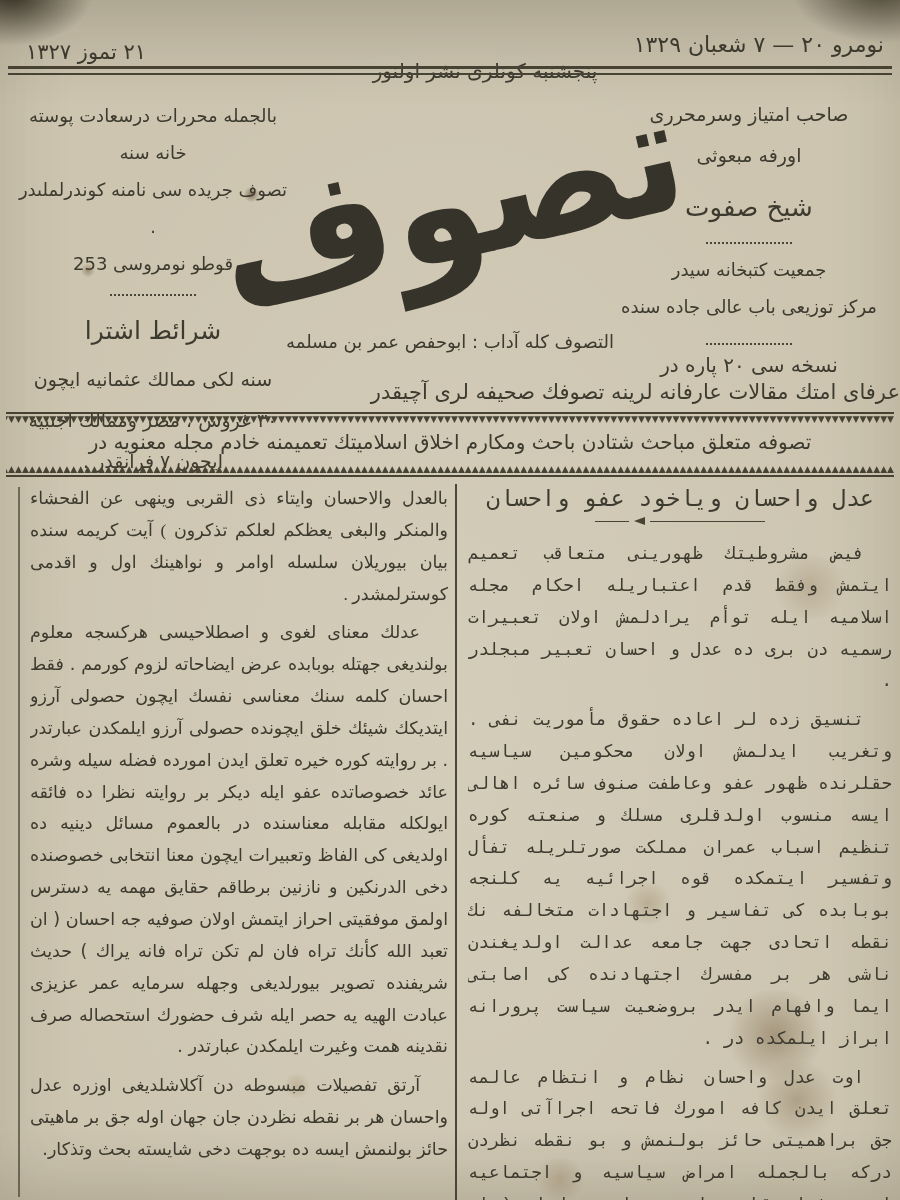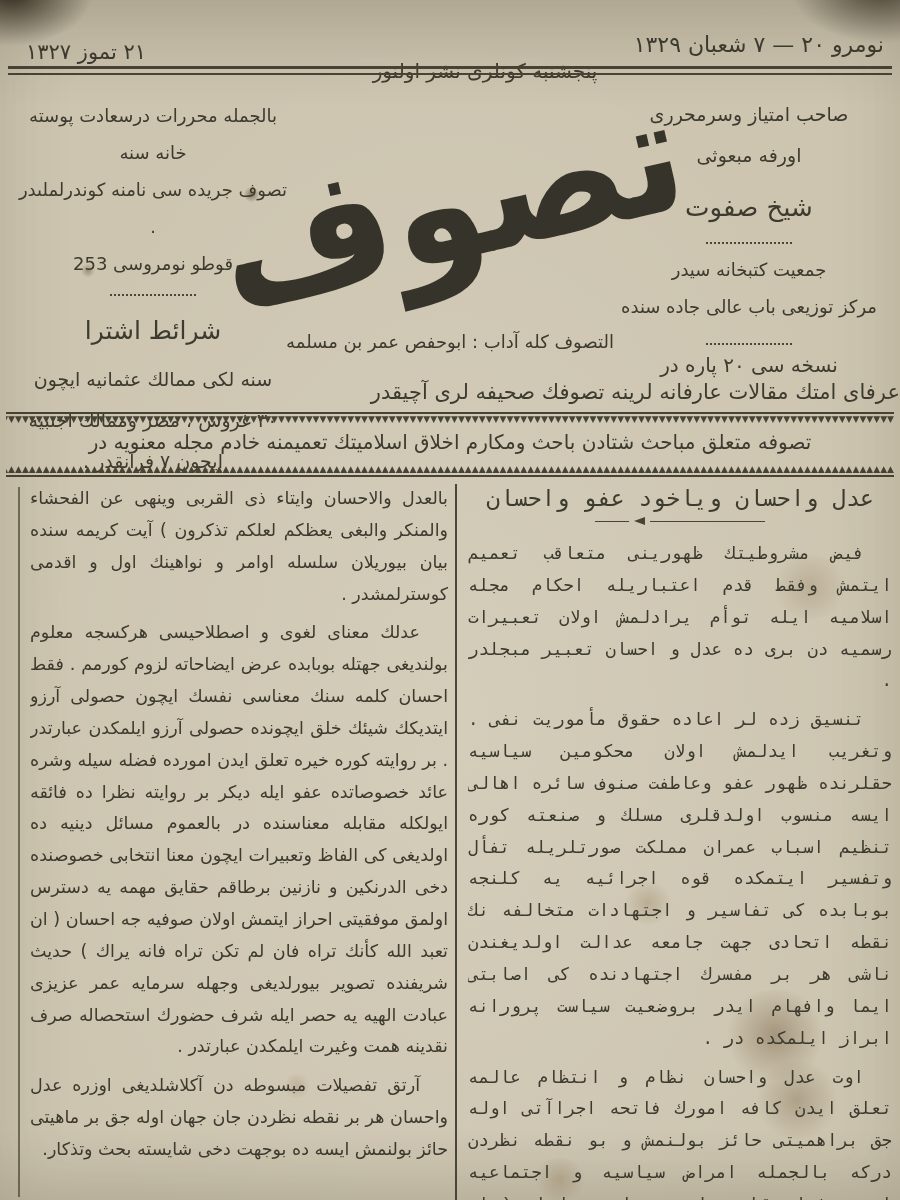--- a/index.html
+++ b/index.html
@@ -59,21 +59,21 @@
   .zig-bot { top:464px; border-bottom:2px solid #474335; }
   .banner  { position:absolute; top:430px; left:20px; right:20px; text-align:center; font-size:20px; }
 
   
   .v-rule { position:absolute; left:455px; top:484px; height:716px; width:2px; background:#4a463a; }
   .l-rule { position:absolute; left:18px;  top:487px; height:710px; width:2px; background:#5a5544; opacity:.8; }
   .col { position:absolute; top:483px; bottom:0; overflow:hidden; }
   .col-left  { left:30px;  width:418px; }
   .col-right { left:468px; width:424px;font-family:Liberation Mono, monospace; }
   .col p { margin:0 0 7px; font-size:17.5px; line-height:1.82; text-align:justify; text-indent:28px; }
-  .col p.noindent { text-indent:0; }
+  .col p.noindent { text-indent:0;font-family:Liberation Serif, serif; }
   .headline { font-size:23px; text-align:center; margin:2px 0 4px; font-weight:normal; }
   .orn { display:flex; align-items:center; width:170px; margin:4px auto 14px; }
   .orn .bar { flex:1; border-top:1.5px solid #474335; }
   .orn .tip { width:0; height:0; margin:0 5px;
     border-top:4px solid transparent; border-bottom:4px solid transparent;
     border-right:11px solid #474335; }
   .orn .bar.short { flex:0 0 34px; }
 </style>
 </head>
 <body>

